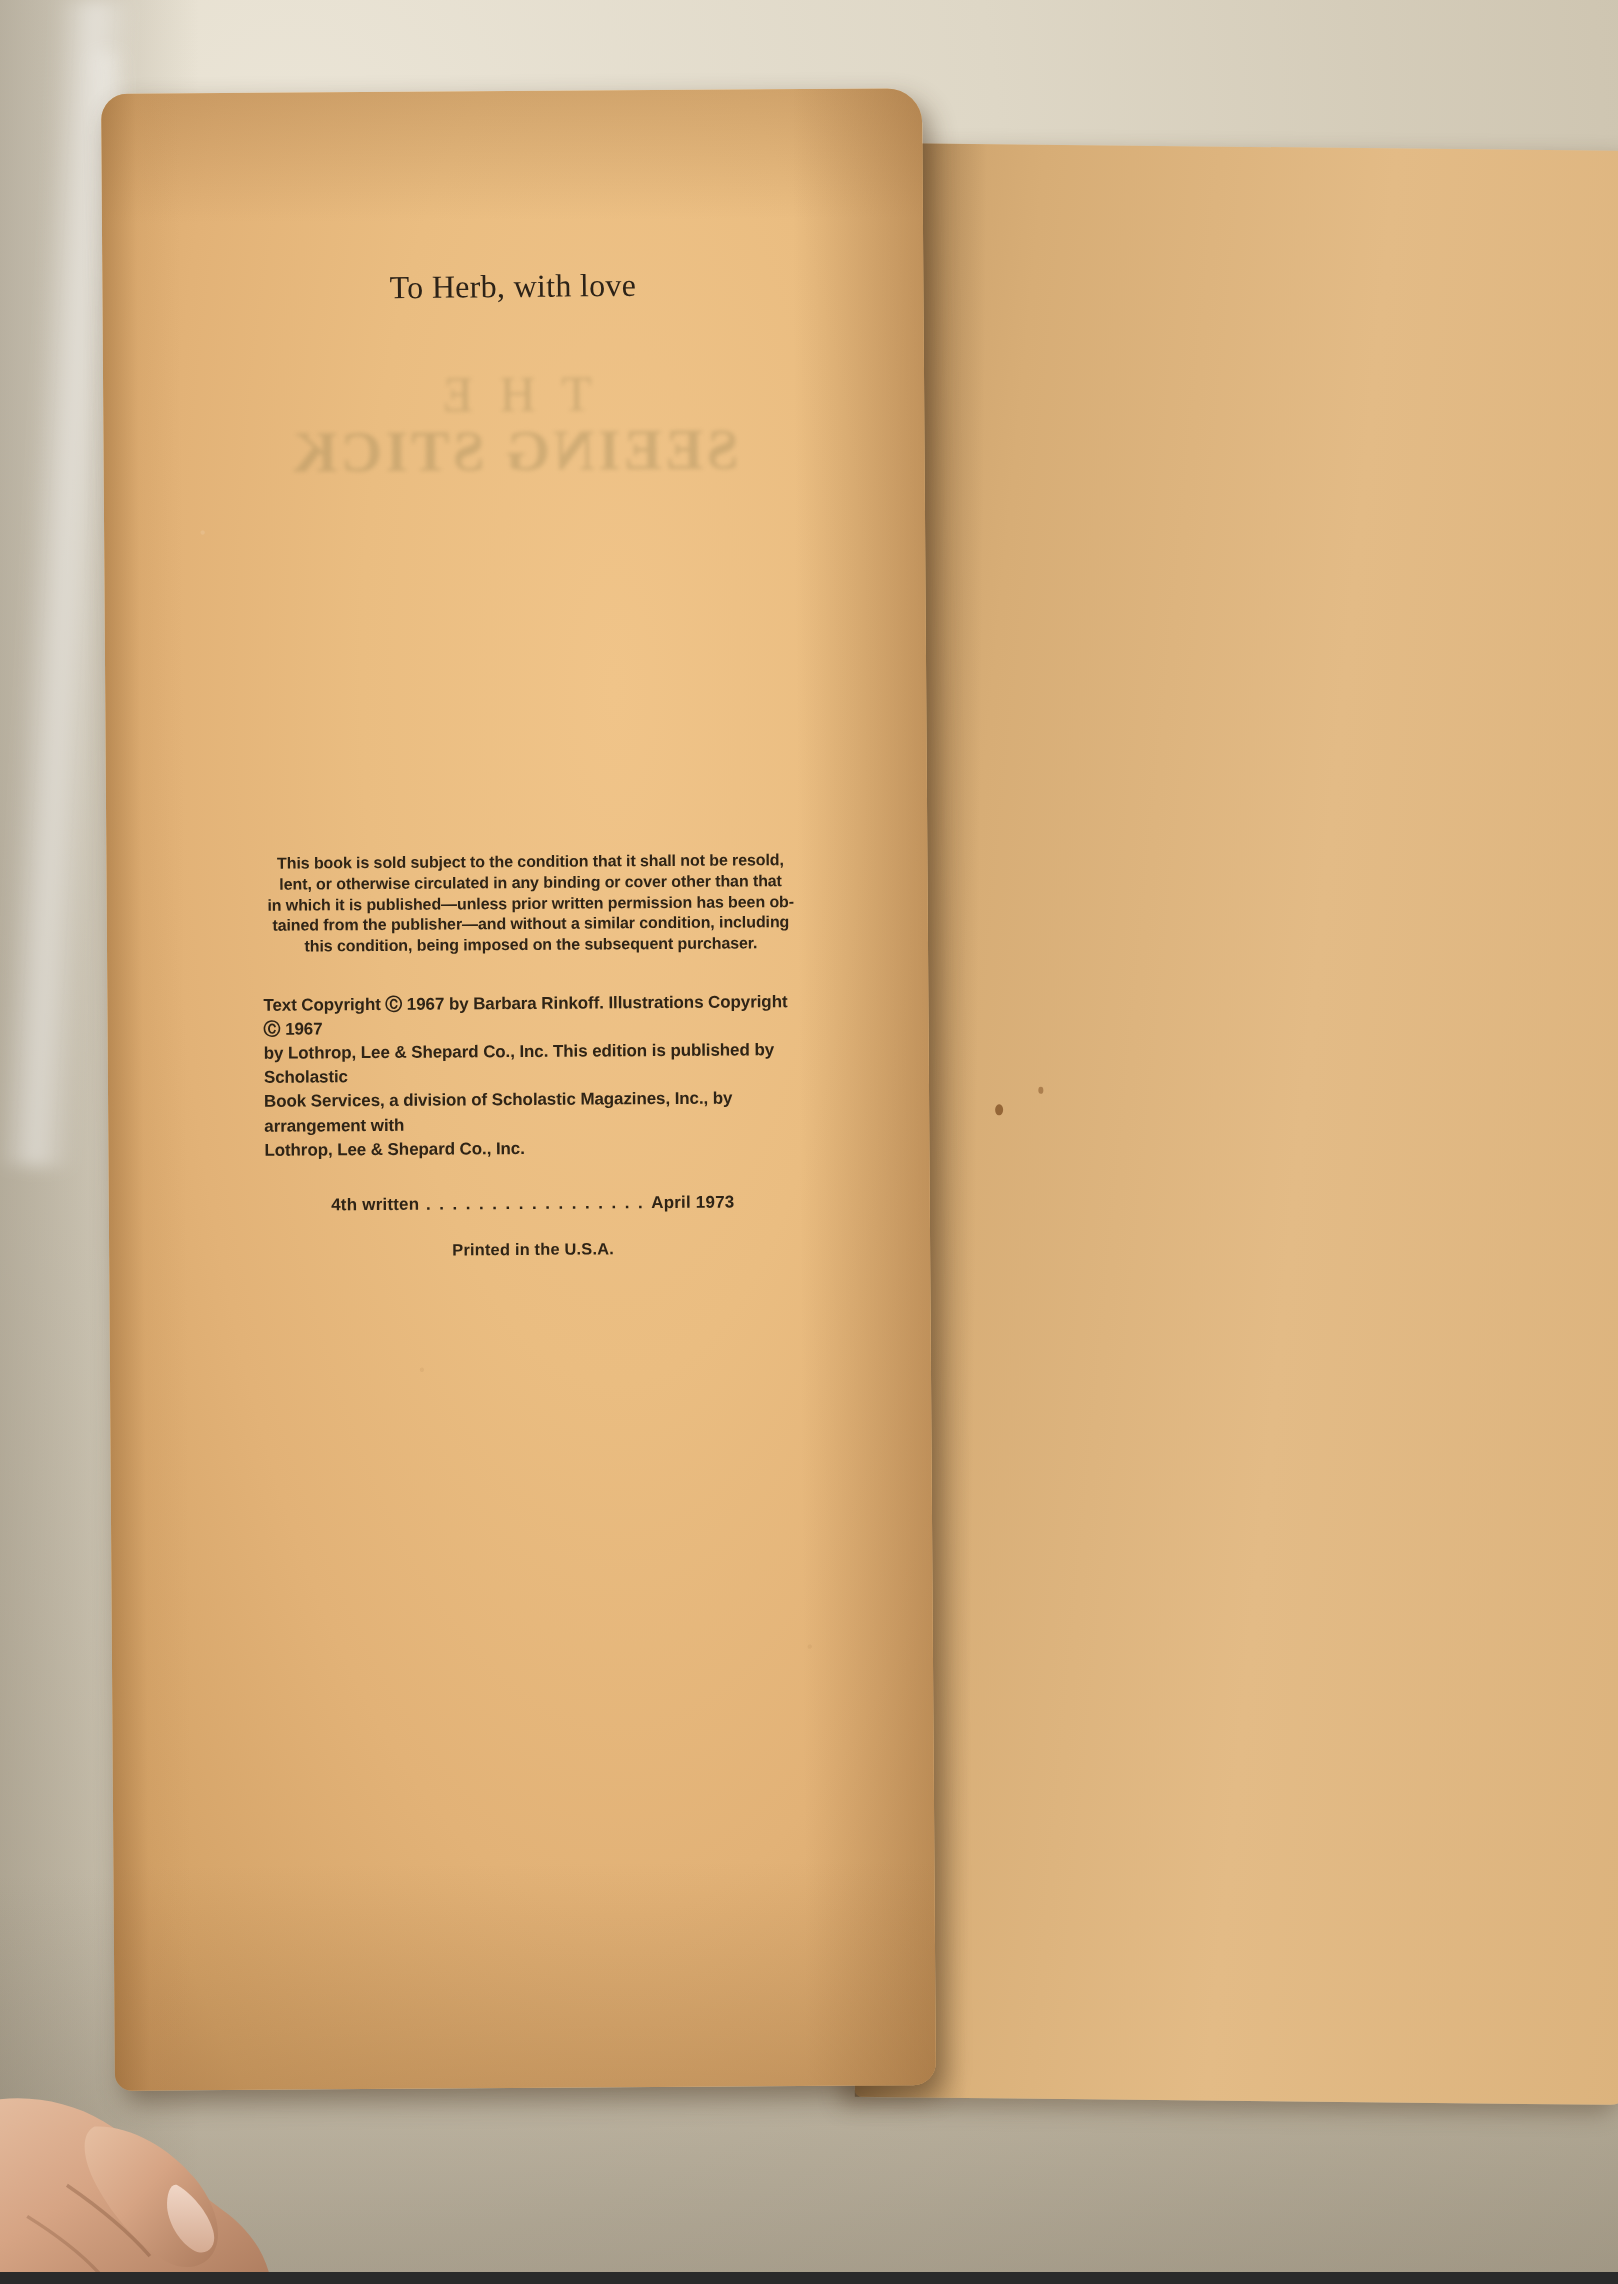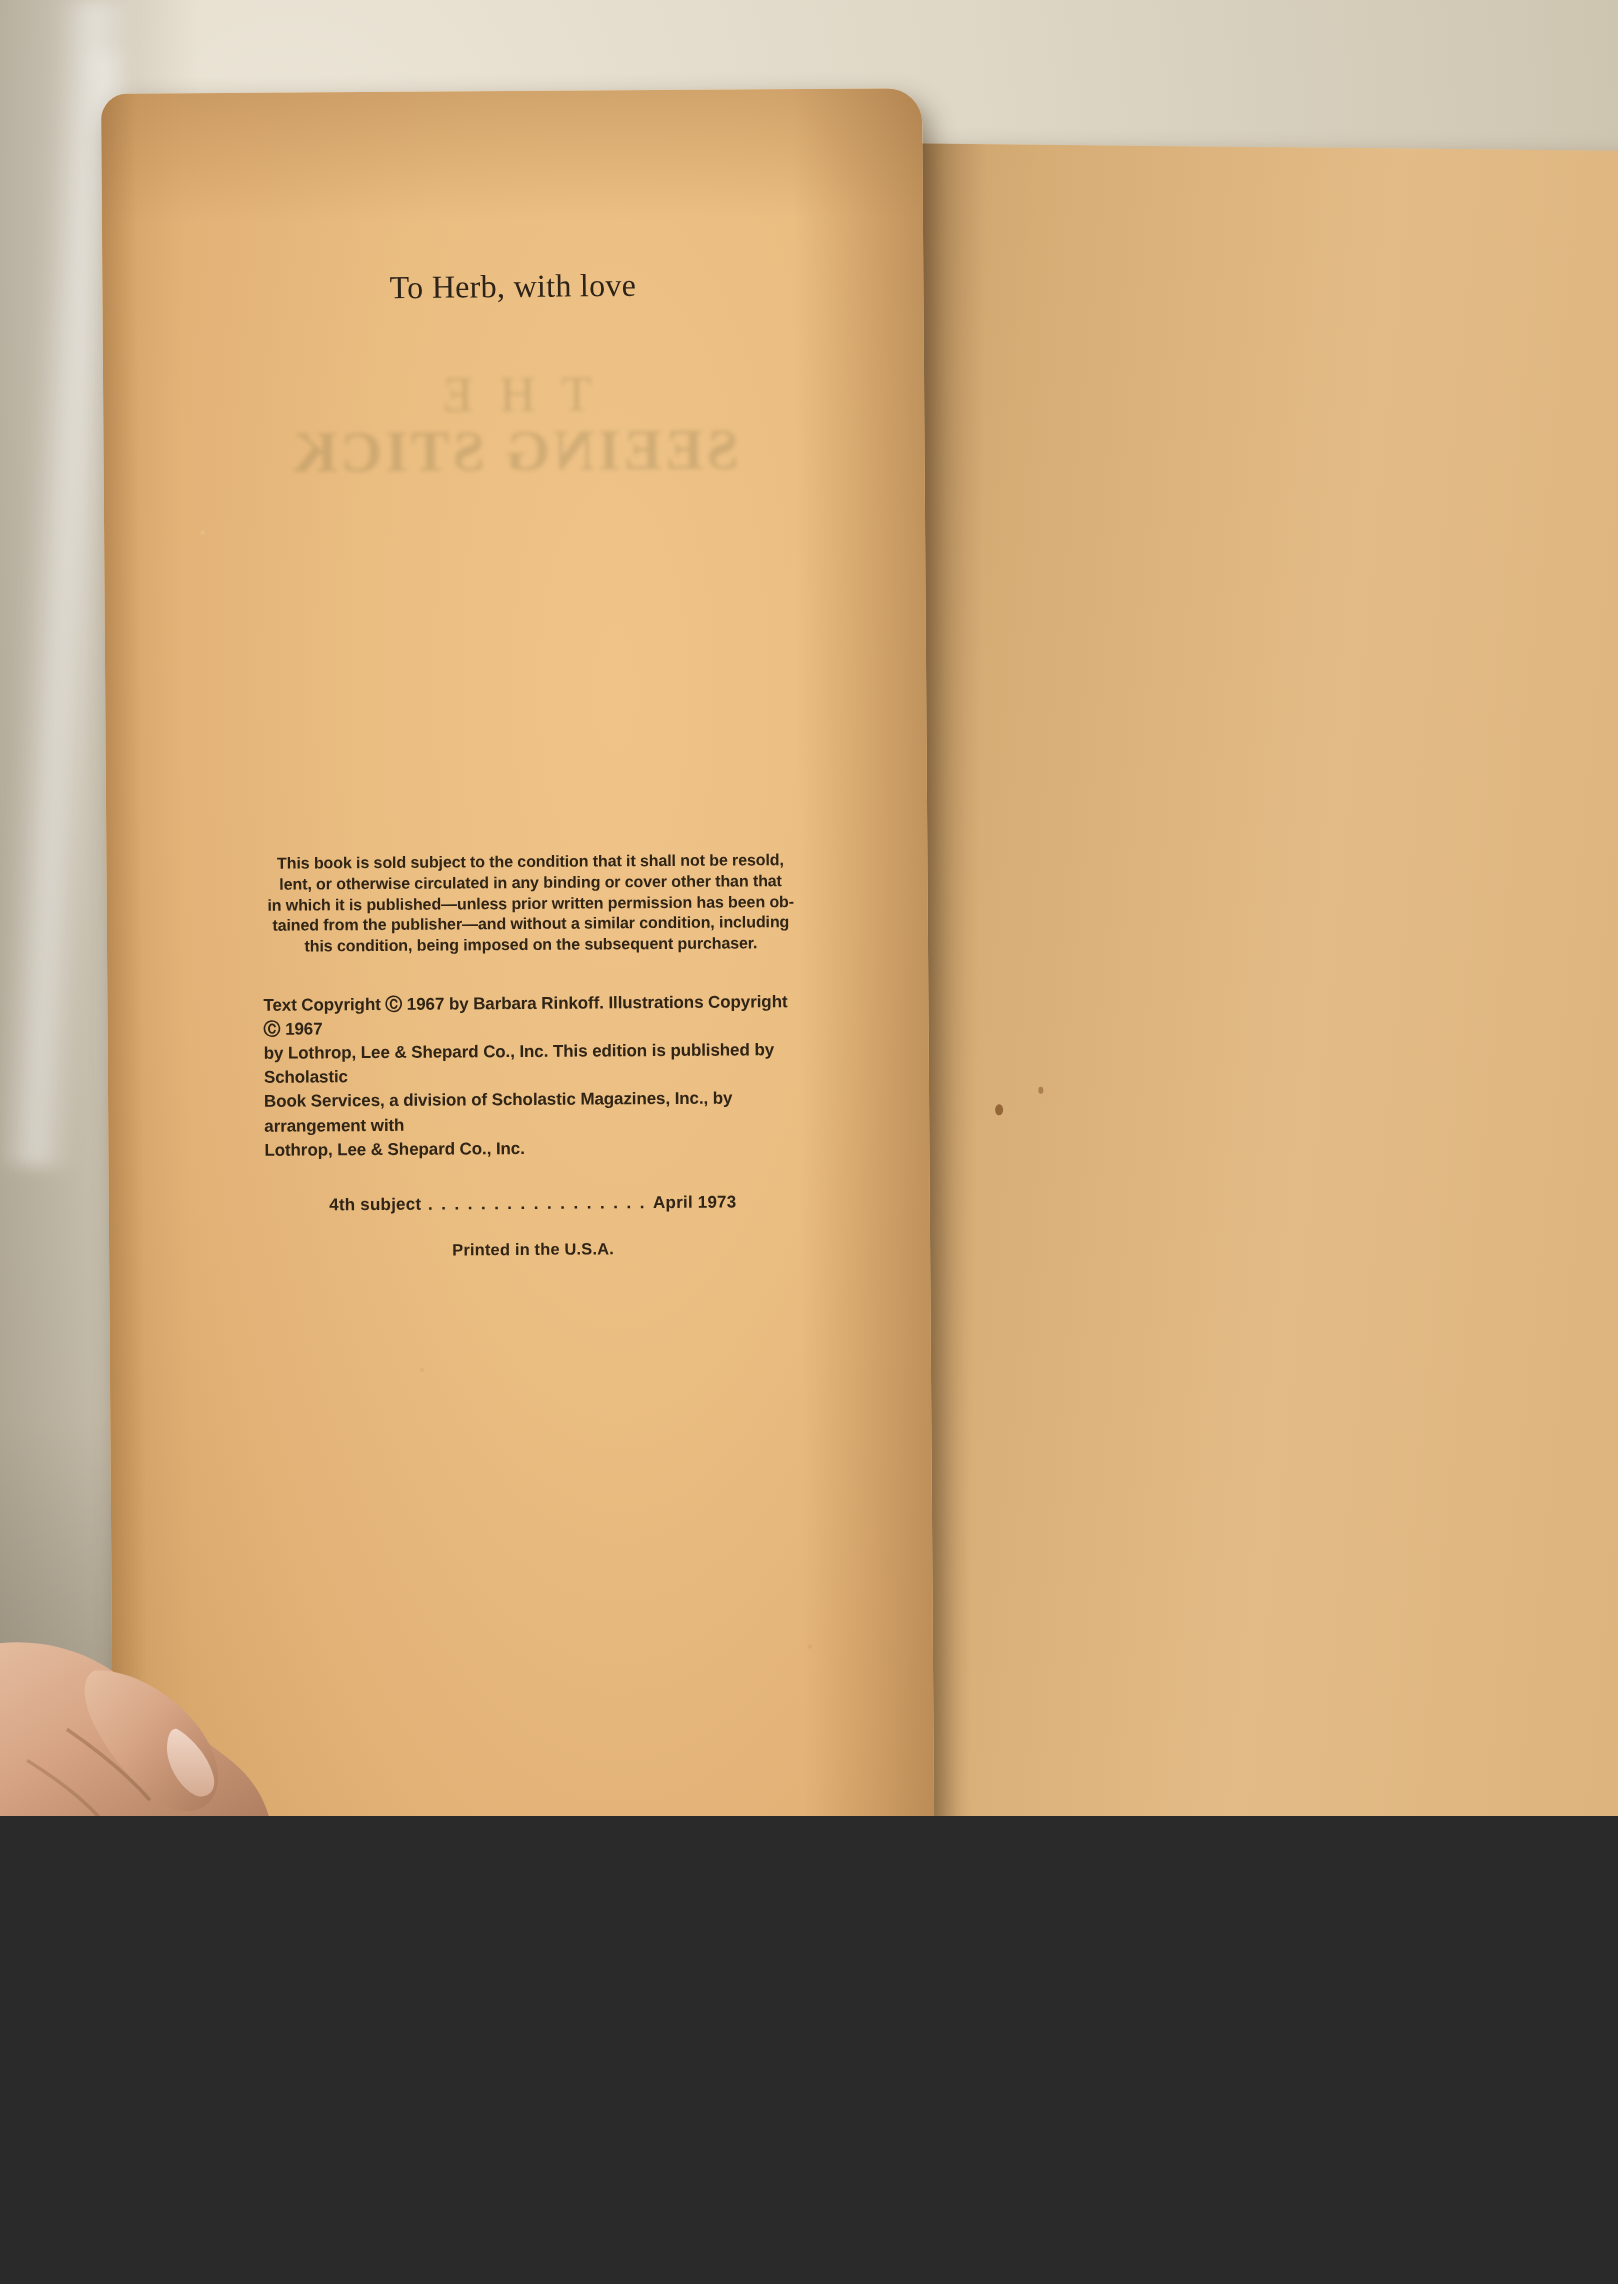--- a/index.html
+++ b/index.html
@@ -3,21 +3,21 @@
 <meta charset="utf-8">
 <style>
   html, body {
     margin: 0;
     padding: 0;
     background: #2a2a2a;
   }
   #scene {
     position: relative;
     width: 1618px;
-    height: 1816px;
+    height: 2272px;
     overflow: hidden;
     background: #c4b5fd;
     font-family: "Liberation Sans", sans-serif;
   }
 
   
   .cloth {
     position: absolute;
     inset: 0;
     background:
@@ -248,21 +248,21 @@
         </div>
 
         <div class="copyright">
           <div>Text Copyright Ⓒ 1967 by Barbara Rinkoff. Illustrations Copyright Ⓒ 1967</div>
           <div>by Lothrop, Lee &amp; Shepard Co., Inc. This edition is published by Scholastic</div>
           <div>Book Services, a division of Scholastic Magazines, Inc., by arrangement with</div>
           <div>Lothrop, Lee &amp; Shepard Co., Inc.</div>
         </div>
 
         <div class="printing-line">
-          <span>4th subject</span><span class="dots"> . . . . . . . . . . . . . . . . . </span><span>April 1973</span>
+          <span>4th written</span><span class="dots"> . . . . . . . . . . . . . . . . . </span><span>April 1973</span>
         </div>
 
         <div class="printed-usa">Printed in the U.S.A.</div>
       </div>
 
     </div>
   </div>
 
   <svg class="hand" viewBox="0 0 470 420">
     <defs>

